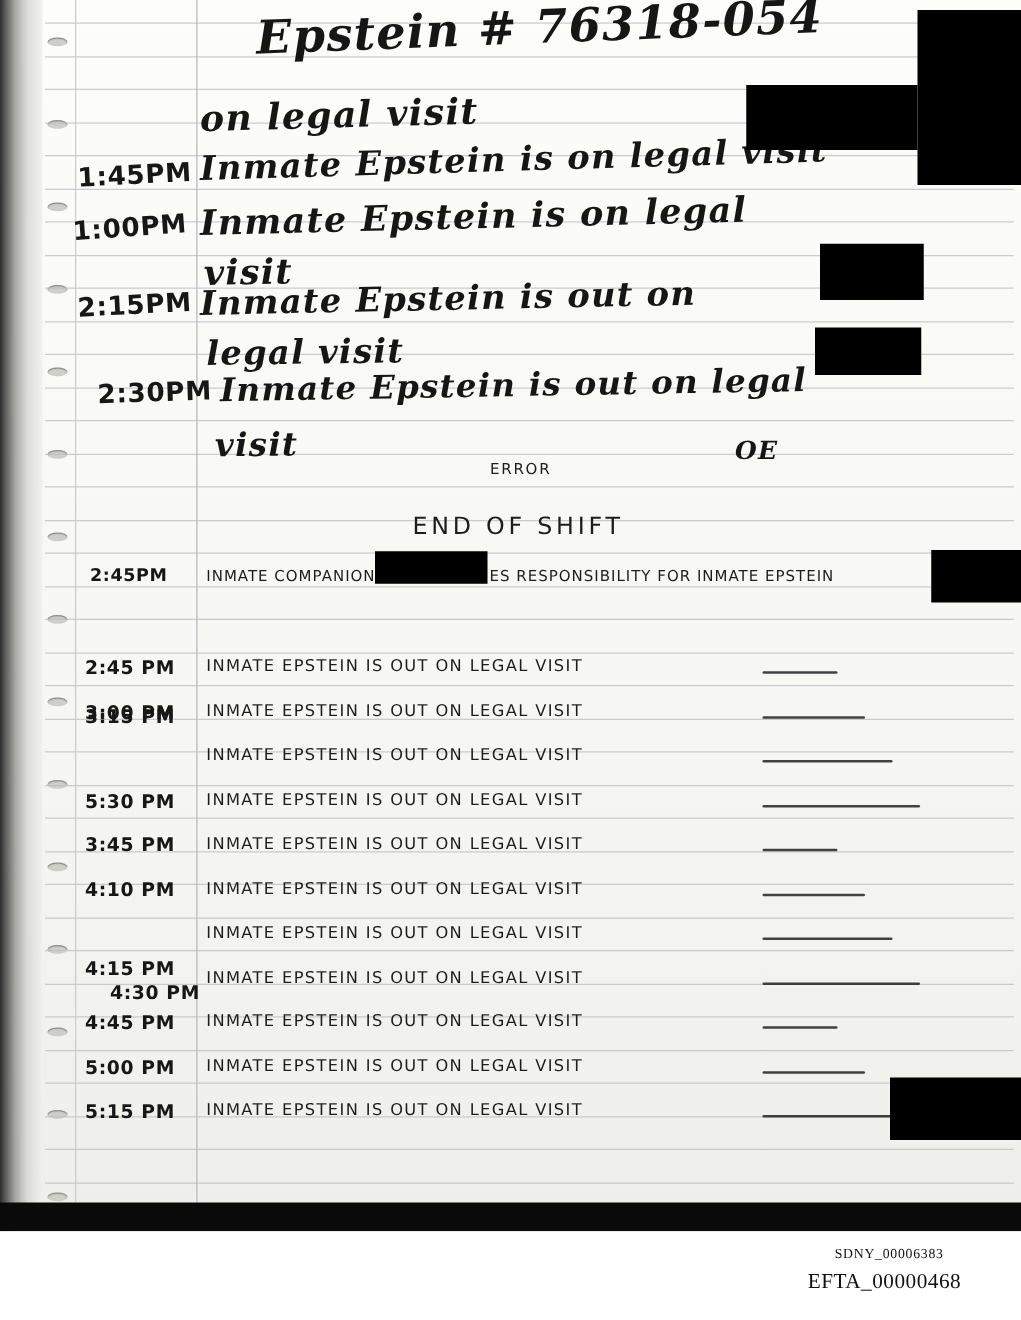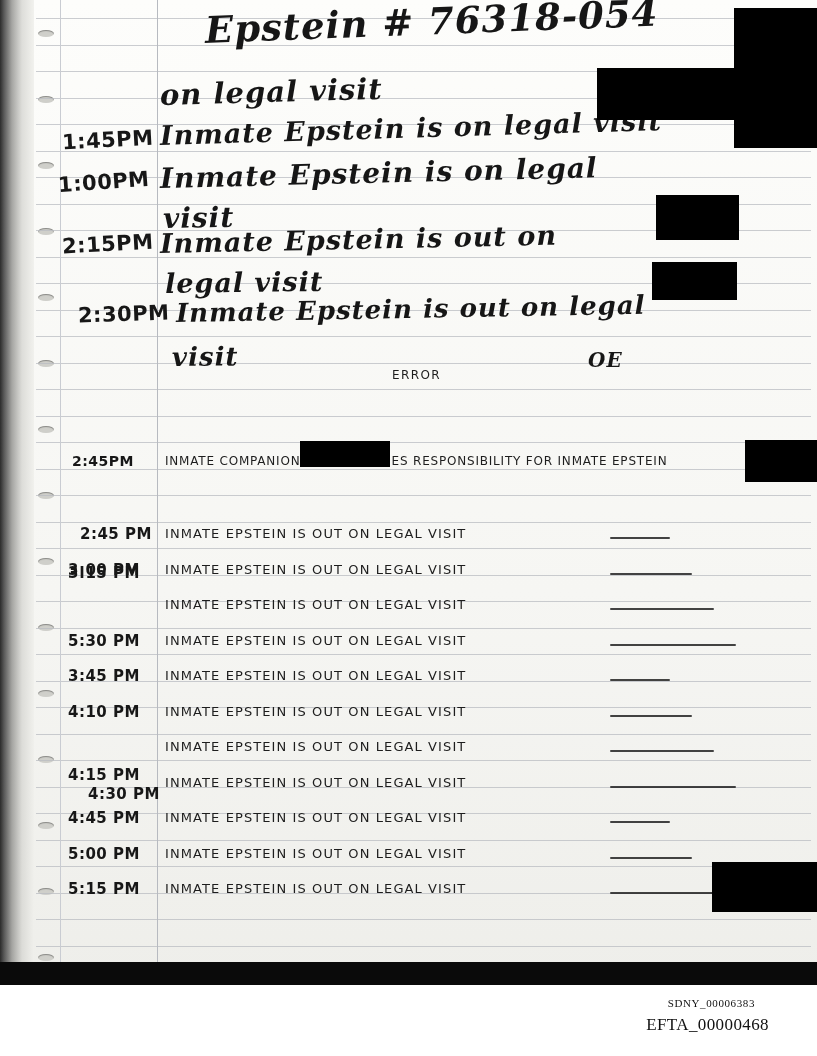--- a/index.html
+++ b/index.html
@@ -244,27 +244,28 @@
     <div class="hw time" style="left:62px; top:232px; font-size:21px; transform:rotate(-3deg);">2:15PM</div>
     <div class="hw cursive" style="left:160px; top:228px; font-size:27px; transform:rotate(-1.2deg);">Inmate Epstein is out on</div>
     <div class="hw cursive" style="left:165px; top:268px; font-size:27px; transform:rotate(-.8deg);">legal visit</div>
 
     <div class="hw time" style="left:78px; top:302px; font-size:21px; transform:rotate(-2deg);">2:30PM</div>
     <div class="hw cursive" style="left:176px; top:298px; font-size:26px; transform:rotate(-1deg);">Inmate Epstein is out on legal</div>
     <div class="hw cursive" style="left:172px; top:342px; font-size:26px; transform:rotate(-.6deg);">visit</div>
 
     <div class="hw cursive" style="left:588px; top:348px; font-size:20px;">OE</div>
     <div class="hw print" style="left:392px; top:368px; font-size:12px;">ERROR</div>
+    <div class="hw print" style="left:330px; top:410px; font-size:19px; letter-spacing:3px;">END OF SHIFT</div>
 
     <div class="hw time" style="left:72px; top:453px; font-size:14px;">2:45PM</div>
     <div class="hw print" style="left:165px; top:454px; font-size:12px; letter-spacing:.8px;">INMATE COMPANION</div>
     <div class="hw print" style="left:345px; top:454px; font-size:12px; letter-spacing:.8px;">ASSUMES RESPONSIBILITY FOR INMATE EPSTEIN</div>
 
     <div id="log-rows">
-        <div class="hw time" style="left: 68px; top: 525px; font-size: 15px; margin-left: 12px;">2:45 PM</div>
+        <div class="hw time" style="left: 68px; top: 525px; font-size: 15px;">2:45 PM</div>
         <div class="hw print" style="left: 165px; top: 526px; font-size: 13px; letter-spacing: 1.1px;">INMATE EPSTEIN IS OUT ON LEGAL VISIT</div>
         <div class="scribble" style="left: 610px; top: 537px; width: 60px;"></div>
         <div class="hw time" style="left: 68px; top: 560.5px; font-size: 15px;">3:00 PM</div>
         <div class="hw print" style="left: 165px; top: 561.5px; font-size: 13px; letter-spacing: 1.1px;">INMATE EPSTEIN IS OUT ON LEGAL VISIT</div>
         <div class="scribble" style="left: 610px; top: 572.5px; width: 82px;"></div>
         <div class="hw time" style="left: 68px; top: 564px; font-size: 15px;">3:15 PM</div>
         <div class="hw print" style="left: 165px; top: 597px; font-size: 13px; letter-spacing: 1.1px;">INMATE EPSTEIN IS OUT ON LEGAL VISIT</div>
         <div class="scribble" style="left: 610px; top: 608px; width: 104px;"></div>
         <div class="hw time" style="left: 68px; top: 631.5px; font-size: 15px;">5:30 PM</div>
         <div class="hw print" style="left: 165px; top: 632.5px; font-size: 13px; letter-spacing: 1.1px;">INMATE EPSTEIN IS OUT ON LEGAL VISIT</div>

